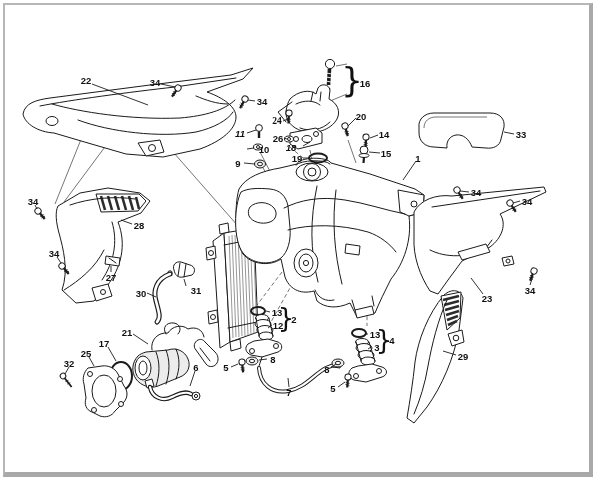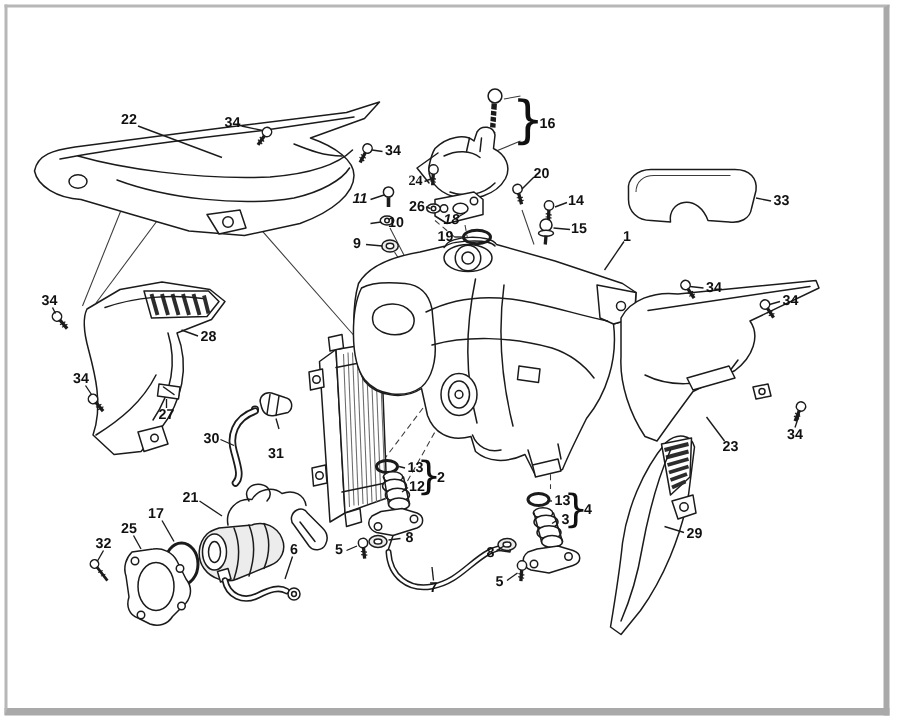--- a/index.html
+++ b/index.html
@@ -366,38 +366,38 @@
       <span class="plbl" style="left: 86px; top: 80px;">22</span>
       <span class="plbl" style="left: 155px; top: 82px;">34</span>
       <span class="plbl" style="left: 262px; top: 101px;">34</span>
       <span class="plbl brace" style="left: 352px; top: 80px; font-size: 34px;">}</span>
       <span class="plbl" style="left: 365px; top: 83px;">16</span>
       <span class="plbl" style="left: 277px; top: 121px; font-family: Liberation Serif, serif;">24</span>
       <span class="plbl" style="left: 240px; top: 133px; font-style: italic;">11</span>
       <span class="plbl" style="left: 278px; top: 138px;">26</span>
       <span class="plbl" style="left: 240px; top: 149px; margin-left: 24px;">10</span>
       <span class="plbl" style="left: 238px; top: 163px;">9</span>
-      <span class="plbl" style="left: 301px; top: 147px; font-style: italic;">18</span>
+      <span class="plbl" style="left: 291px; top: 147px; font-style: italic;">18</span>
       <span class="plbl" style="left: 297px; top: 158px;">19</span>
       <span class="plbl" style="left: 361px; top: 116px;">20</span>
       <span class="plbl" style="left: 384px; top: 134px;">14</span>
       <span class="plbl" style="left: 386px; top: 153px;">15</span>
       <span class="plbl" style="left: 521px; top: 134px;">33</span>
       <span class="plbl" style="left: 418px; top: 158px;">1</span>
       <span class="plbl" style="left: 476px; top: 192px;">34</span>
       <span class="plbl" style="left: 527px; top: 201px;">34</span>
       <span class="plbl" style="left: 530px; top: 290px;">34</span>
       <span class="plbl" style="left: 487px; top: 298px;">23</span>
       <span class="plbl" style="left: 463px; top: 356px;">29</span>
       <span class="plbl" style="left: 139px; top: 225px;">28</span>
       <span class="plbl" style="left: 33px; top: 201px;">34</span>
       <span class="plbl" style="left: 54px; top: 253px;">34</span>
       <span class="plbl" style="left: 111px; top: 277px;">27</span>
       <span class="plbl" style="left: 141px; top: 293px;">30</span>
-      <span class="plbl" style="left: 184px; top: 290px; margin-top: 13px;">31</span>
+      <span class="plbl" style="left: 196px; top: 290px;">31</span>
       <span class="plbl" style="left: 127px; top: 332px;">21</span>
       <span class="plbl" style="left: 104px; top: 343px;">17</span>
       <span class="plbl" style="left: 86px; top: 353px;">25</span>
       <span class="plbl" style="left: 69px; top: 363px;">32</span>
       <span class="plbl" style="left: 196px; top: 367px;">6</span>
       <span class="plbl" style="left: 226px; top: 367px;">5</span>
       <span class="plbl" style="left: 277px; top: 312px;">13</span>
       <span class="plbl" style="left: 278px; top: 325px;">12</span>
       <span class="plbl brace" style="left: 286px; top: 318px; font-size: 26px;">}</span>
       <span class="plbl" style="left: 294px; top: 319px;">2</span>

